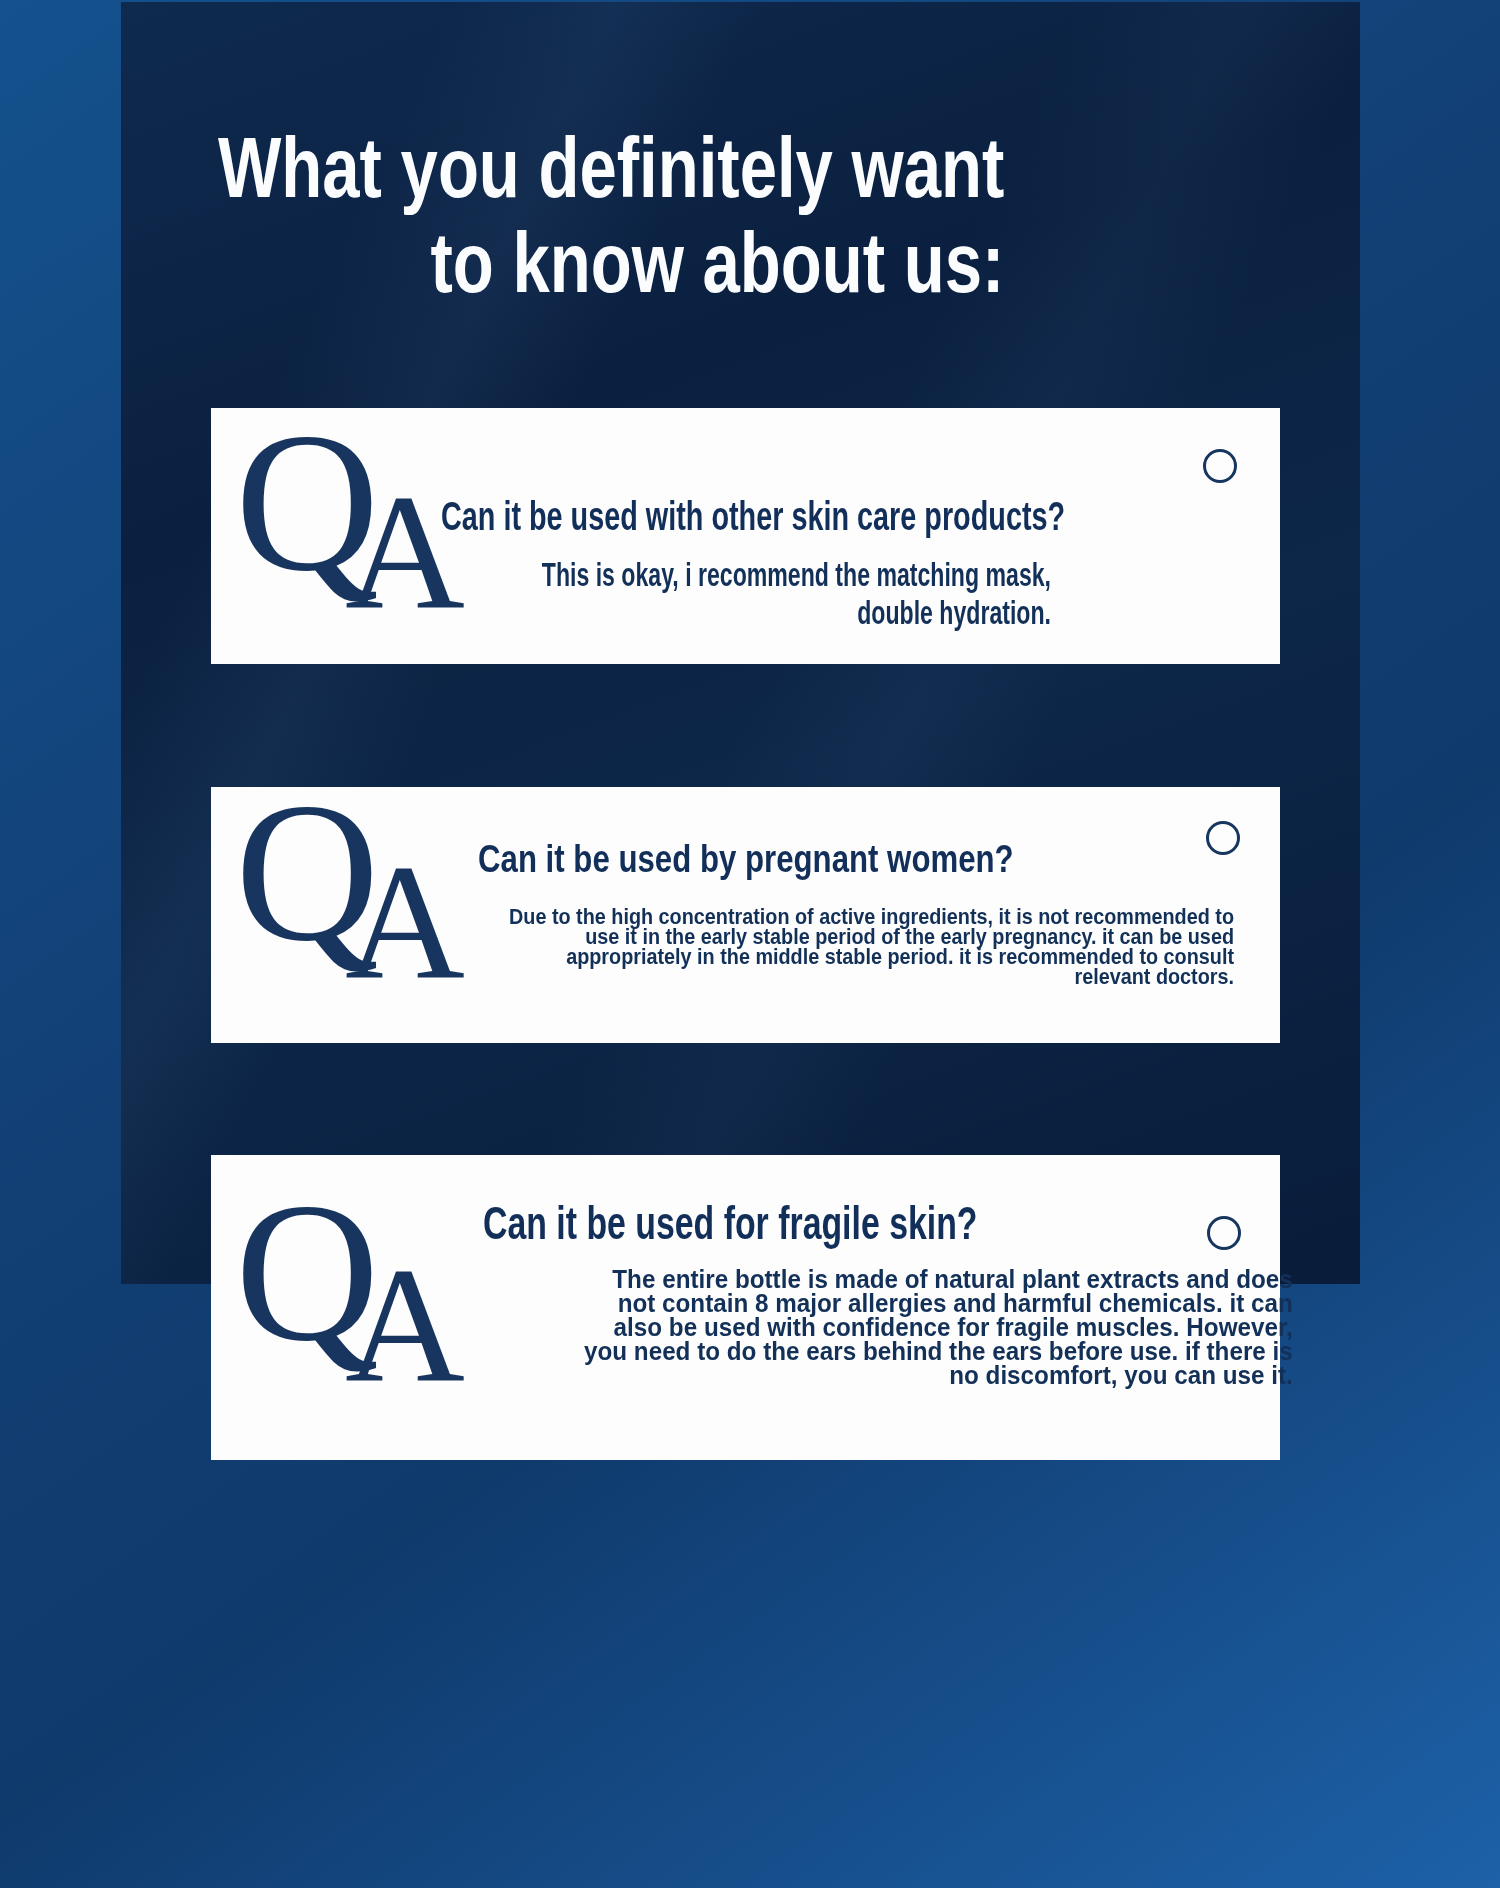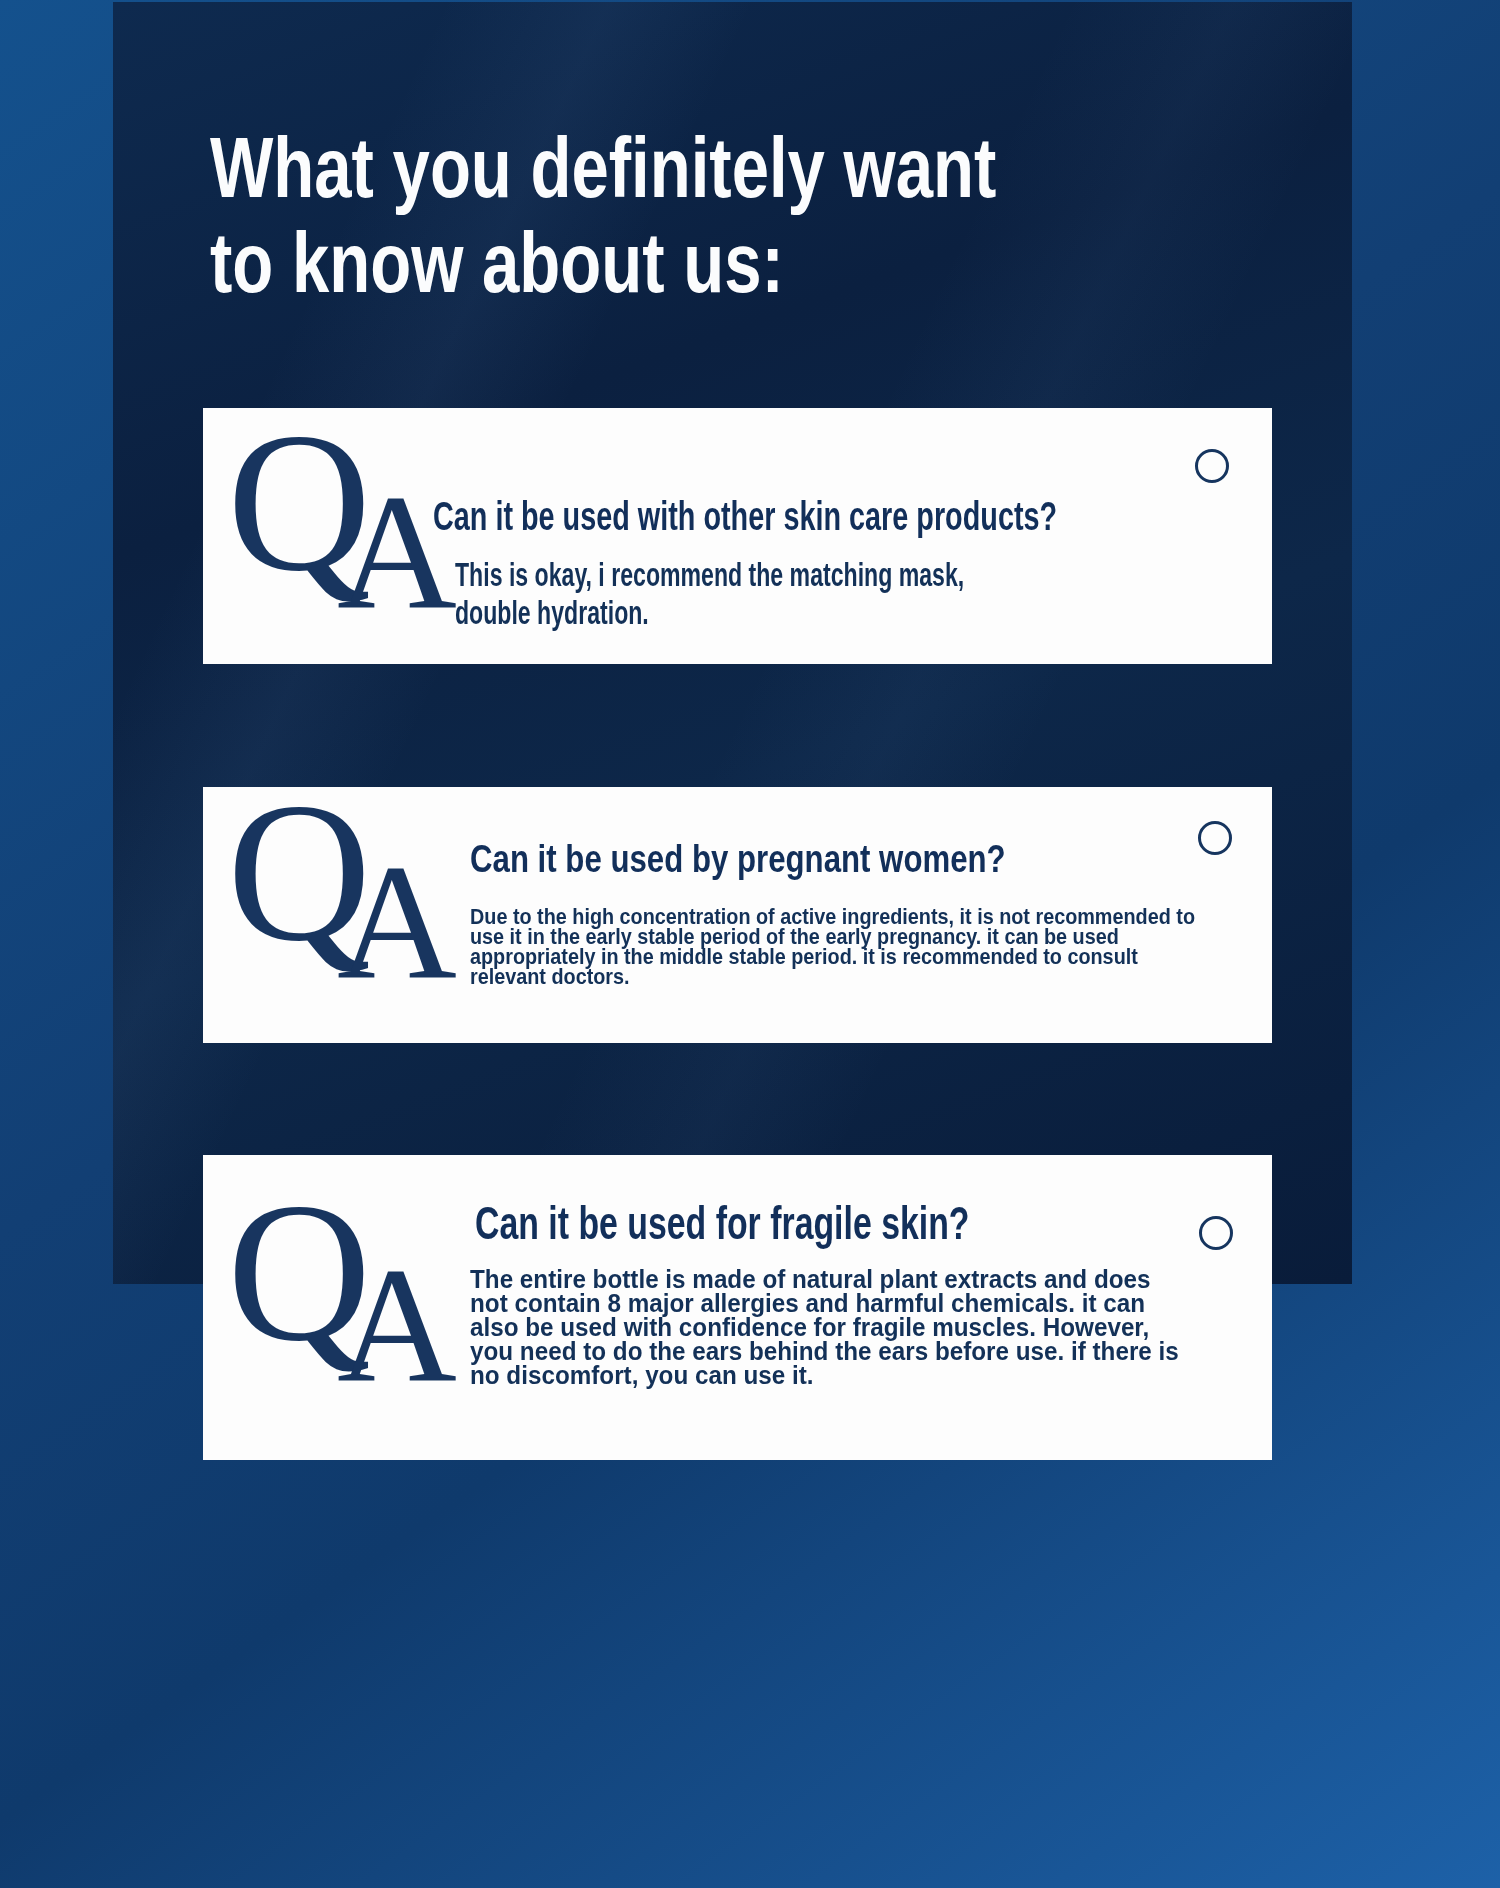--- a/index.html
+++ b/index.html
@@ -4,25 +4,26 @@
 <style>
   html,body{margin:0;padding:0;background:#0f3a6c;}
   .page{
     position:relative;
     width:1500px;height:1888px;
     overflow:hidden;
     font-family:"Liberation Sans",sans-serif;
     background:linear-gradient(145deg,#14518d 0%,#123f74 42%,#0f3a6c 62%,#1d61a8 100%);
   }
   .panel{
-    position:absolute;left:113px;top:2px;width:1239px;height:1282px;
+    position:absolute;left:121px;top:2px;width:1239px;height:1282px;
     background:
       linear-gradient(115deg,transparent 18%,rgba(110,160,220,0.07) 27%,transparent 35%),
       linear-gradient(115deg,transparent 52%,rgba(110,160,220,0.05) 61%,transparent 69%),
       linear-gradient(160deg,#0e2a4f 0%,#0b2040 32%,#0d2749 58%,#091c3a 100%);
+    text-align: right;
   }
   .heading{
     position:absolute;left:97px;top:118px;margin:0;
     font-size:86px;line-height:95px;font-weight:bold;
     color:#fbfcfd;white-space:pre-line;
     transform:scaleX(0.78);transform-origin:left top;
     letter-spacing:0;
   }
   .card{
     position:absolute;left:90px;width:1069px;

